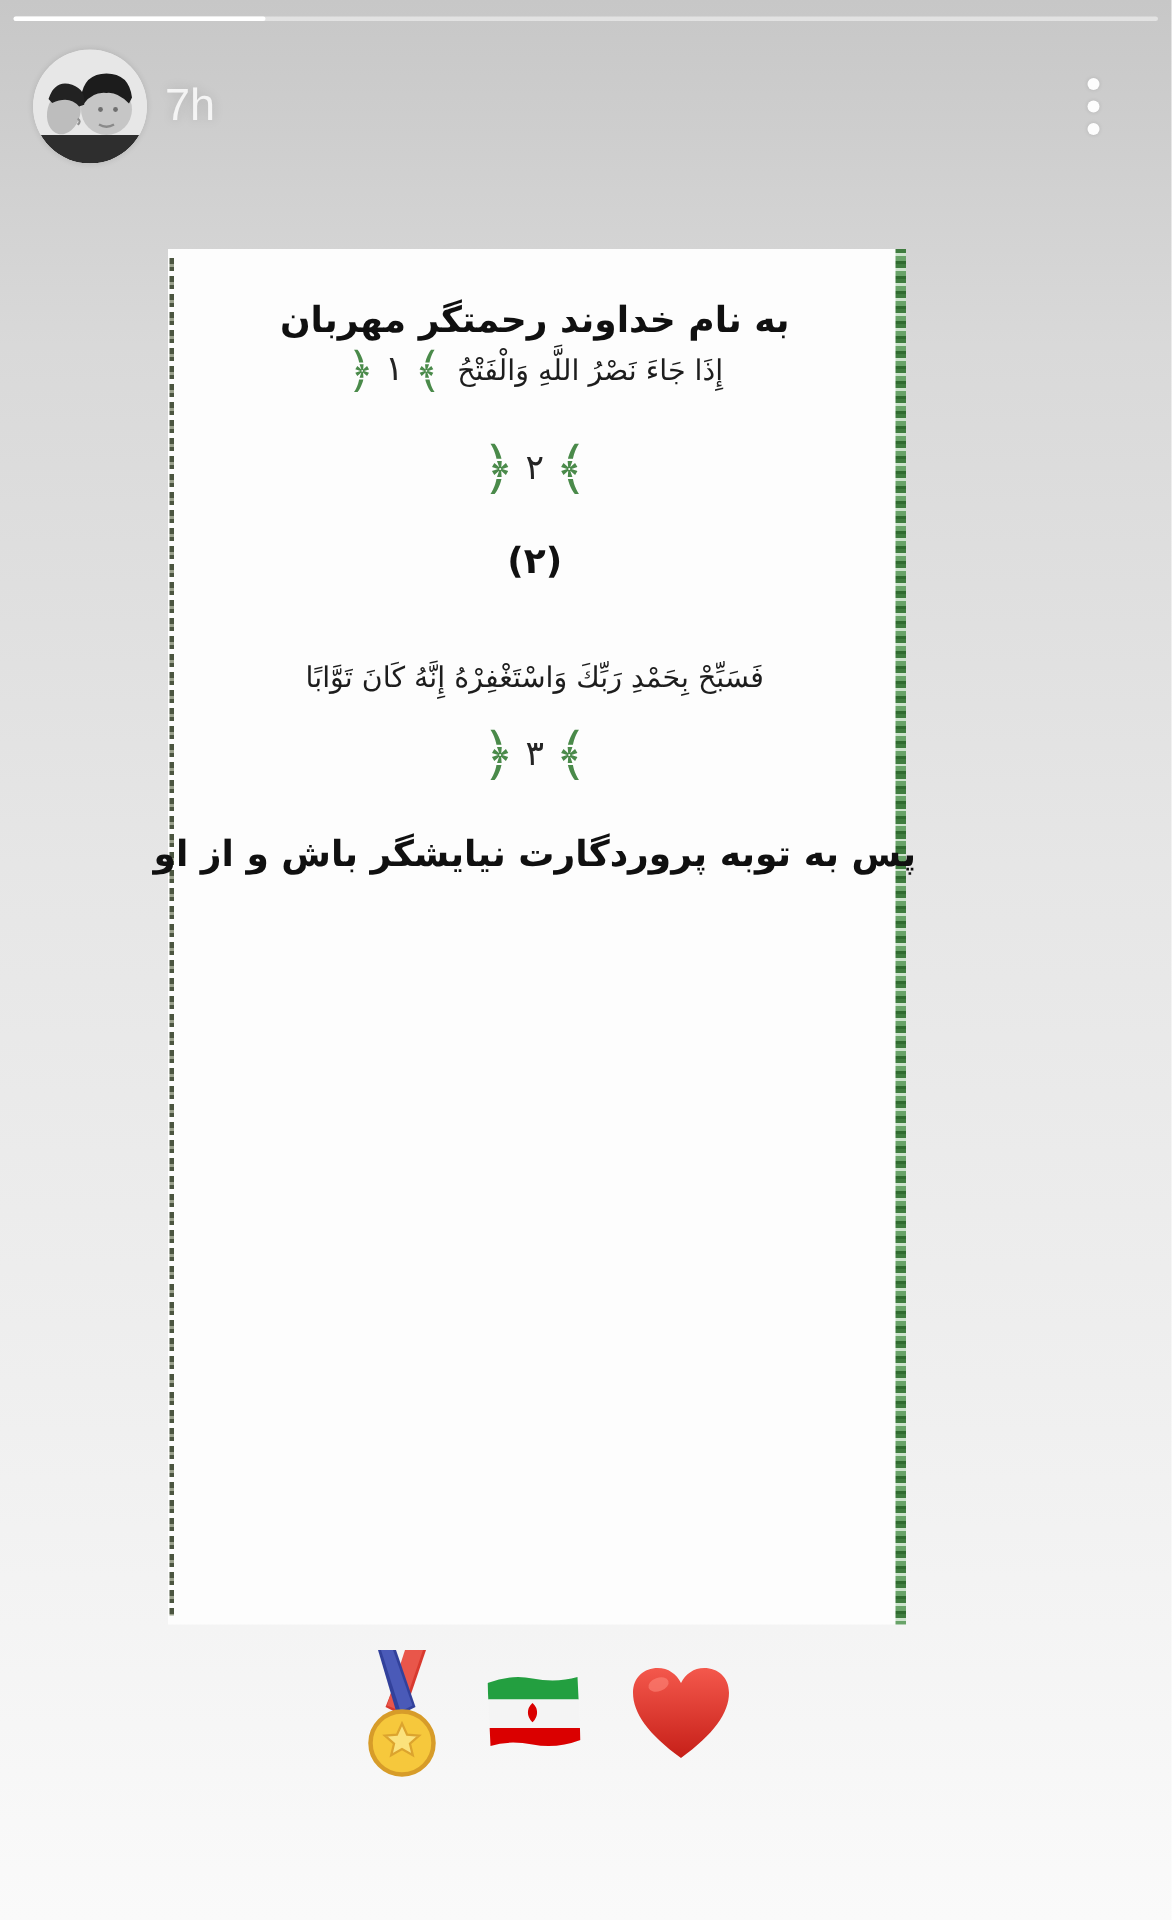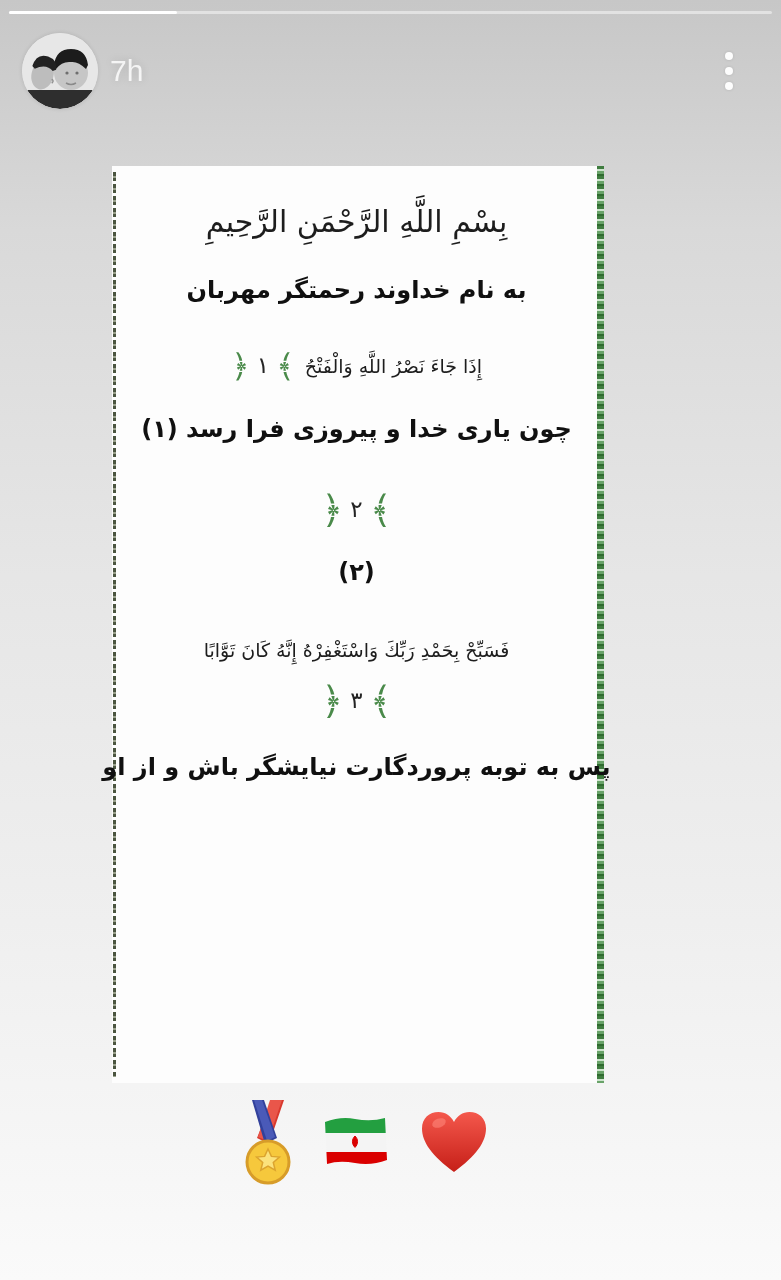--- a/index.html
+++ b/index.html
@@ -68,21 +68,21 @@
     display:inline-flex;direction:ltr;align-items:center;gap:5px;
     unicode-bidi:isolate;
   }
   .orn{
     font-family:"DejaVu Sans",sans-serif;color:#4a8a4a;font-size:38px;line-height:1;
   }
   .marker-inline .orn{font-size:32px;}
   .vnum{
     font-family:"DejaVu Sans",sans-serif;color:#242424;font-size:23px;line-height:1;
     padding:0 2px;
-  } .mb44{margin-bottom:42px;} .mb32{margin-bottom:30px;}
+  } .mb44{} .mb32{margin-bottom:30px;}
   .mb46{margin-bottom:44px;} .mb10{margin-bottom:8px;}  .mb28{margin-bottom:26px;}
   .mb14{margin-bottom:12px;} .mb20{margin-bottom:16px;} .mb34{margin-bottom:30px;}
   
   .emoji-row{
     position:absolute;left:0;right:0;top:1100px;
     display:flex;justify-content:center;align-items:center;gap:30px;
     transform:translateX(-24px);
   }
   .emoji{display:block;}
 </style>
@@ -125,34 +125,32 @@
     <span class="dot"></span>
     <span class="dot"></span>
   </button>
 </div>
 
 <div class="quran-card">
   <div class="border-left"></div>
   <div class="border-right"></div>
   <div class="card-content">
 
-    <div class="arabic bismillah" lang="ar">بِسْمِ اللَّهِ الرَّحْمَنِ الرَّحِيمِ</div>
 
     <div class="persian mb44" lang="fa">به نام خداوند رحمتگر مهربان</div>
 
     <div class="verse-row mb32">
       <span class="arabic" lang="ar">إِذَا جَاءَ نَصْرُ اللَّهِ وَالْفَتْحُ</span>
       <span class="marker marker-inline">
         <span class="orn">﴿</span>
         <span class="vnum">١</span>
         <span class="orn">﴾</span>
       </span>
     </div>
 
-    <div class="persian mb46" lang="fa">چون یاری خدا و پیروزی فرا رسد (۱)</div>
 
 
     <div class="marker mb28">
       <span class="orn">﴿</span>
       <span class="vnum">٢</span>
       <span class="orn">﴾</span>
     </div>
 
     <div class="persian mb46" lang="fa">(۲)</div>
 

